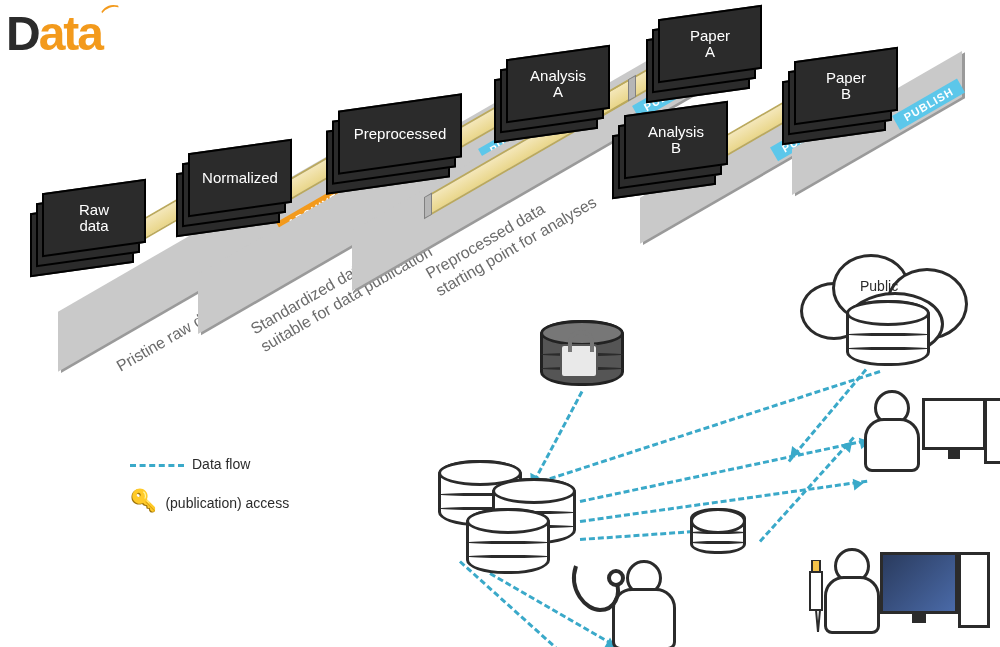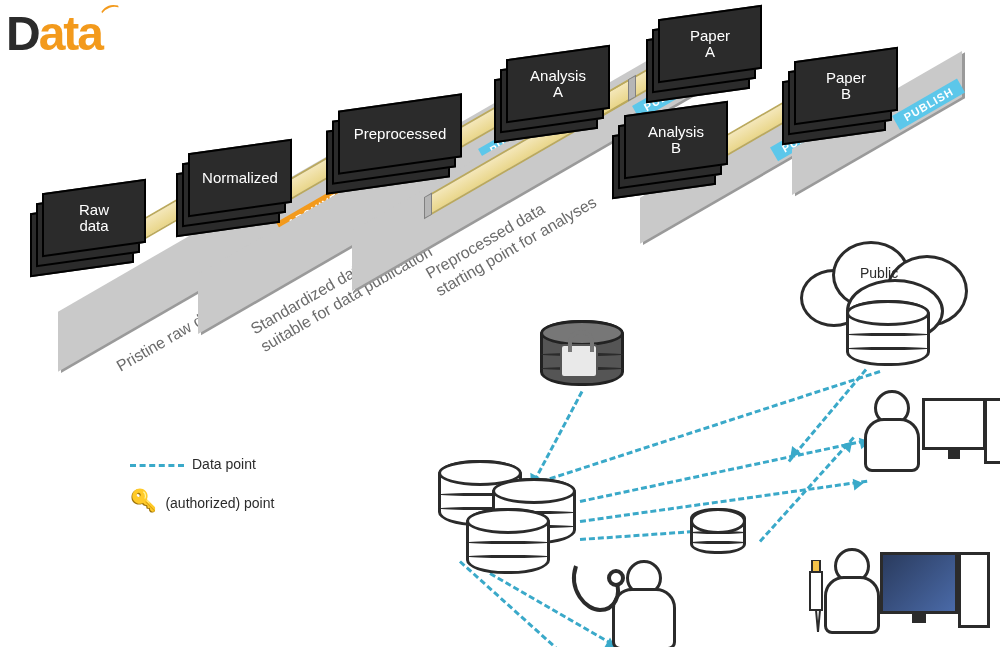--- a/index.html
+++ b/index.html
@@ -294,21 +294,21 @@
   <div class="db" style="left:466px; top:508px;">
       <div class="band" style="top:30px;"></div>
       <div class="band" style="top:44px;"></div>
     </div>
 
   <div class="db" style="left:690px; top:508px; width:50px; height:40px; border-radius:25px/10px;">
       <div class="band" style="top:20px;"></div>
       <div class="band" style="top:30px;"></div>
     </div>
 
-  <div class="cloud" style="left:800px; top:235px;">
+  <div class="cloud" style="left:800px; top:248px;">
     <div class="blob" style="left:0;  top:34px; width:62px; height:52px;"></div>
     <div class="blob" style="left:32px;top:6px;  width:72px; height:62px;"></div>
     <div class="blob" style="left:86px;top:20px; width:76px; height:66px;"></div>
     <div class="blob" style="left:46px;top:44px; width:92px; height:58px;"></div>
     <span class="cloud-label" style="left:60px; top:30px;">Public</span>
   </div>
   <div class="db" style="left:846px; top:300px;">
       <div class="band" style="top:30px;"></div>
       <div class="band" style="top:44px;"></div>
     </div>
@@ -345,19 +345,19 @@
   <div class="flow" style="left:866px; top:368px; width:120px; transform:rotate(130deg);"></div>
   <div class="flow" style="left:580px; top:500px; width:300px; transform:rotate(-12deg);"></div>
   <div class="flow" style="left:580px; top:520px; width:290px; transform:rotate(-8deg);"></div>
   <div class="flow" style="left:580px; top:538px; width:140px; transform:rotate(-4deg);"></div>
   <div class="flow" style="left:490px; top:572px; width:150px; transform:rotate(30deg);"></div>
   <div class="flow" style="left:460px; top:560px; width:180px; transform:rotate(42deg);"></div>
   <div class="flow" style="left:760px; top:540px; width:140px; transform:rotate(-48deg);"></div>
   <div class="flow" style="left:880px; top:370px; width:410px; transform:rotate(162deg);"></div>
 
   <div class="legend" style="left:130px; top:456px;">
-    <span class="dash"></span><span>Data point</span>
+    <span class="dash"></span><span>Data flow</span>
   </div>
   <div class="legend" style="left:130px; top:488px;">
-    <span class="key">🔑</span><span>(authorized) point</span>
+    <span class="key">🔑</span><span>(publication) access</span>
   </div>
 
 </div>
 
 </body></html>

